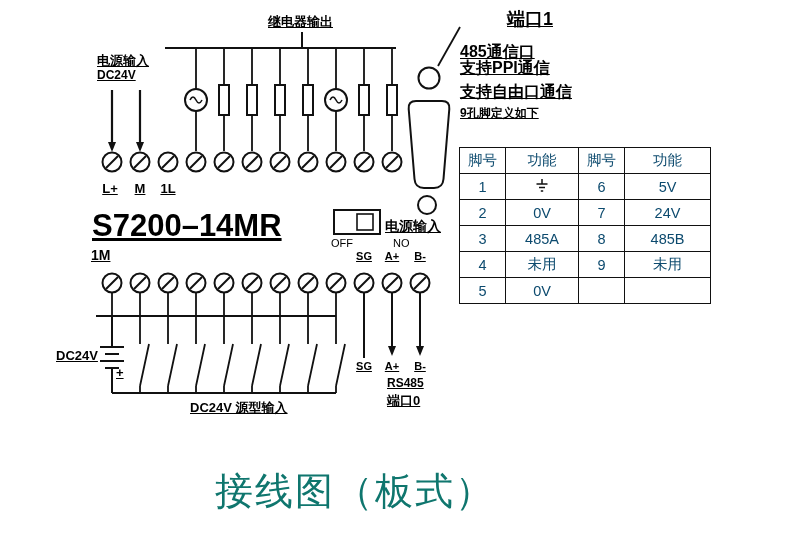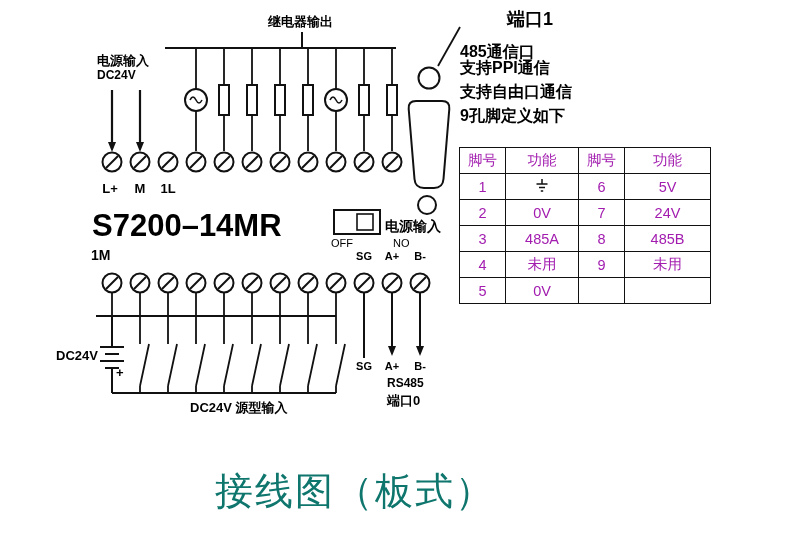--- a/index.html
+++ b/index.html
@@ -1,25 +1,25 @@
 <!DOCTYPE html>
 <html><head>
 <meta charset="utf-8">
 <style>
   html,body{margin:0;padding:0;background:#fff;}
   .stage{position:relative;width:792px;height:550px;background:#fff;overflow:hidden;
          font-family:"Liberation Sans",sans-serif;color:#000;}
   svg.art{position:absolute;left:0;top:0;}
   .lbl{position:absolute;white-space:nowrap;color:#000;line-height:1.15;}
-  .b{font-weight:bold;}
+  .b{font-weight:bold;text-decoration:underline;}
   .tc{text-align:center;width:18px;}
   .pin-table{position:absolute;left:459px;top:147px;border-collapse:collapse;background:#fff;}
   .pin-table th,.pin-table td{border:1.6px solid #111;font-family:"Liberation Sans",sans-serif;
       font-size:14.5px;font-weight:normal;text-align:center;vertical-align:middle;
-      padding:0;height:25px;color:#a21caf;}
+      padding:0;height:25px;color:#0c4a6e;}
   .caption{position:absolute;left:120px;top:466px;width:470px;text-align:center;
       font-family:"Liberation Serif",serif;font-size:38px;letter-spacing:2px;color:#0f766e;}
 </style>
 </head>
 <body>
 
 <div class="stage">
 
   <svg class="art" width="792" height="550" viewBox="0 0 792 550">
     <defs>
@@ -162,21 +162,21 @@
   <div class="lbl b tc" style="left:355px;top:360px;font-size:11px;">SG</div>
   <div class="lbl b tc" style="left:383px;top:360px;font-size:11px;">A+</div>
   <div class="lbl b tc" style="left:411px;top:360px;font-size:11px;">B-</div>
   <div class="lbl b" style="left:387px;top:377px;font-size:12px;">RS485</div>
   <div class="lbl b" style="left:387px;top:394px;font-size:13px;">端口0</div>
 
   <div class="lbl b" style="left:462px;top:9px;font-size:18px;margin-left:45px;">端口1</div>
   <div class="lbl b" style="left:460px;top:43px;font-size:16px;">485通信口</div>
   <div class="lbl b" style="left:460px;top:59px;font-size:16px;">支持PPI通信</div>
   <div class="lbl b" style="left:460px;top:83px;font-size:16px;">支持自由口通信</div>
-  <div class="lbl b" style="left:460px;top:107px;font-size:16px;">9孔脚定义如下</div>
+  <div class="lbl b" style="left:460px;top:107px;font-size:12px;">9孔脚定义如下</div>
 
   <table class="pin-table">
     <colgroup>
         <col style="width:46px">
         <col style="width:73px">
         <col style="width:46px">
         <col style="width:86px">
       </colgroup>
     <thead>
       <tr>

